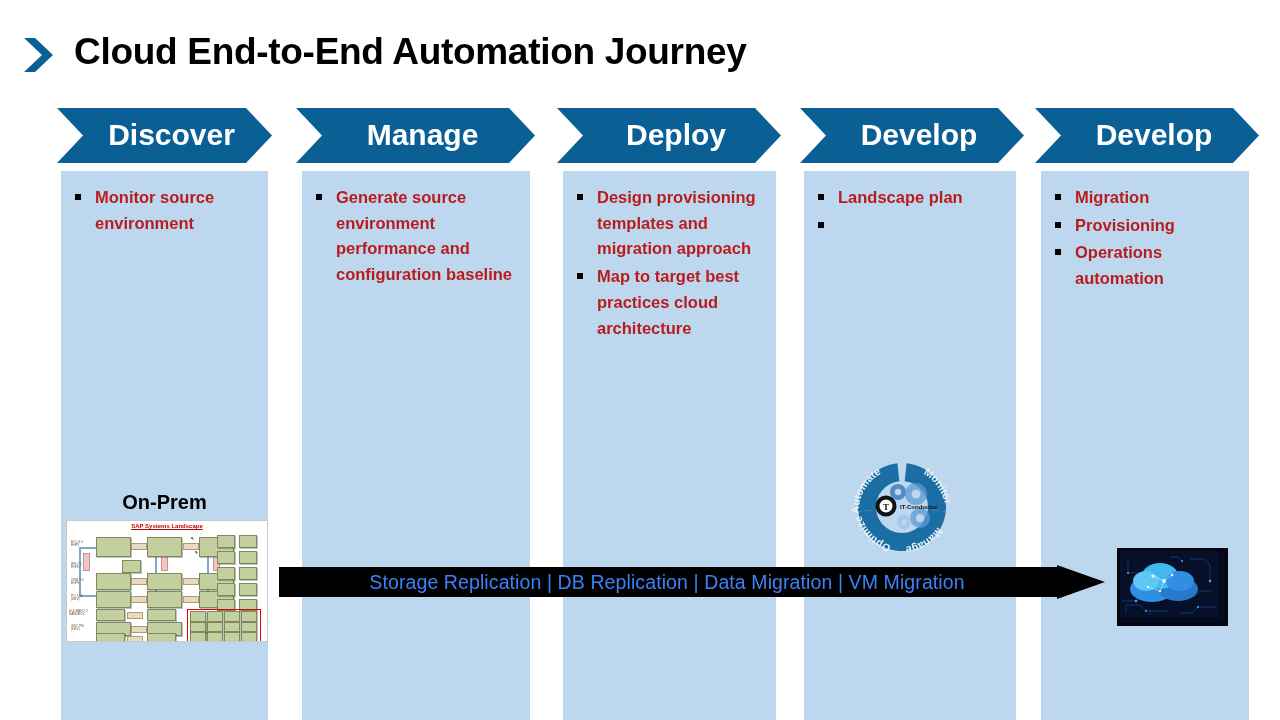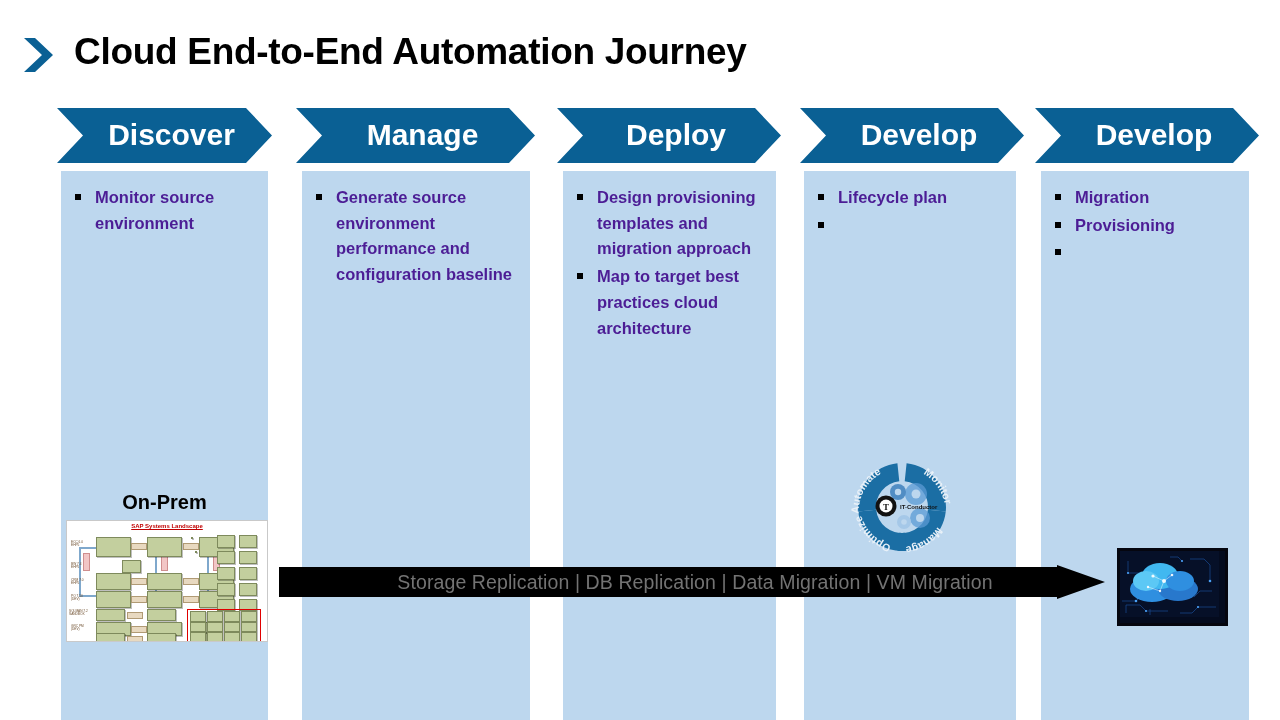--- a/index.html
+++ b/index.html
@@ -74,21 +74,21 @@
     margin: 0;
     padding: 14px 8px 0 10px;
   }
   .bullets li {
     position: relative;
     padding-left: 24px;
     margin-bottom: 2px;
     font-size: 16.5px;
     font-weight: bold;
     line-height: 1.56;
-    color: #4c1d95;
+    color: #b91c1c;
   }
   .bullet-mark {
     position: absolute;
     left: 4px;
     top: 9px;
     width: 6px;
     height: 6px;
     background: #000000;
   }
 
@@ -174,26 +174,25 @@
   }
   #migration-arrow-label {
     position: absolute;
     left: 279px;
     top: 565px;
     width: 776px;
     height: 34px;
     display: flex;
     align-items: center;
     justify-content: center;
-    color: #737373;
+    color: #3b82f6;
     font-size: 19.5px;
     font-weight: normal;
     letter-spacing: 0.1px;
     white-space: nowrap;
-    padding-left: 28px;
   }
 
   
   #cloud-image {
     position: absolute;
     left: 1117px;
     top: 548px;
     width: 105px;
     height: 72px;
     background: #040b1e;
@@ -260,21 +259,21 @@
 </div>
 
 <div class="stage" style="left:800px; width:224px;">
   <div class="stage-header" style="width:224px;">
     <span class="stage-header-label">Develop</span>
   </div>
   <div class="stage-body" style="left:4px; width:212px; height:587px;">
     <ul class="bullets">
       <li>
         <span class="bullet-mark"></span>
-        <span>Lifecycle plan</span>
+        <span>Landscape plan</span>
       </li>
       <li>
         <span class="bullet-mark"></span>
       </li>
     </ul>
   </div>
 </div>
 
 <div class="stage" style="left:1035px; width:224px;">
   <div class="stage-header" style="width:224px;">
@@ -285,20 +284,24 @@
       <li>
         <span class="bullet-mark"></span>
         <span>Migration</span>
       </li>
       <li>
         <span class="bullet-mark"></span>
         <span>Provisioning</span>
       </li>
       <li>
         <span class="bullet-mark"></span>
+      </li>
+      <li>
+        <span class="bullet-mark"></span>
+        <span>Operations automation</span>
       </li>
     </ul>
   </div>
 </div>
 
 <div id="onprem-caption">On-Prem</div>
 
 <div id="onprem-image">
   <div id="sap-title">SAP Systems Landscape</div>
 

